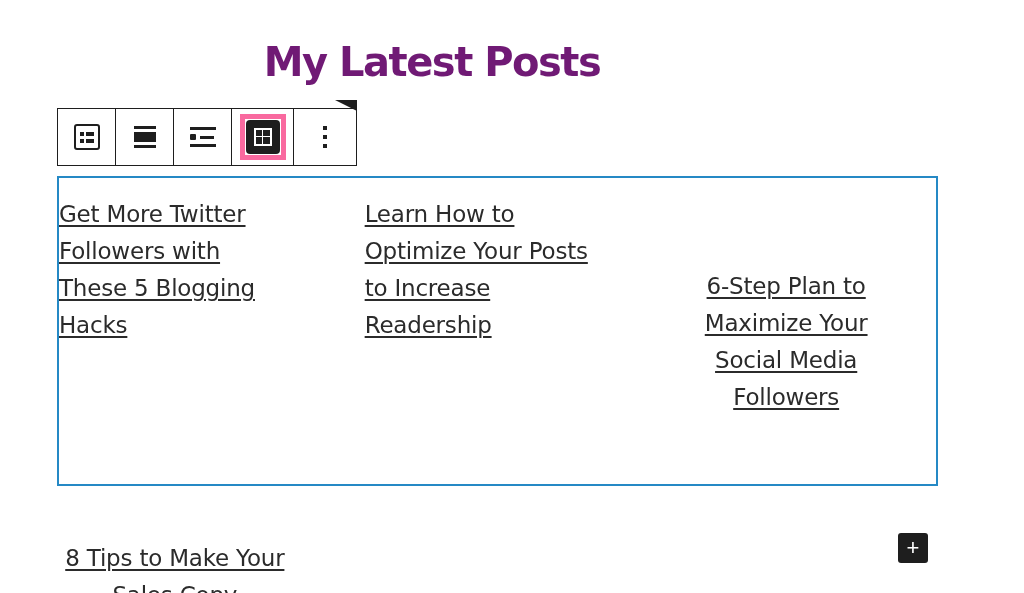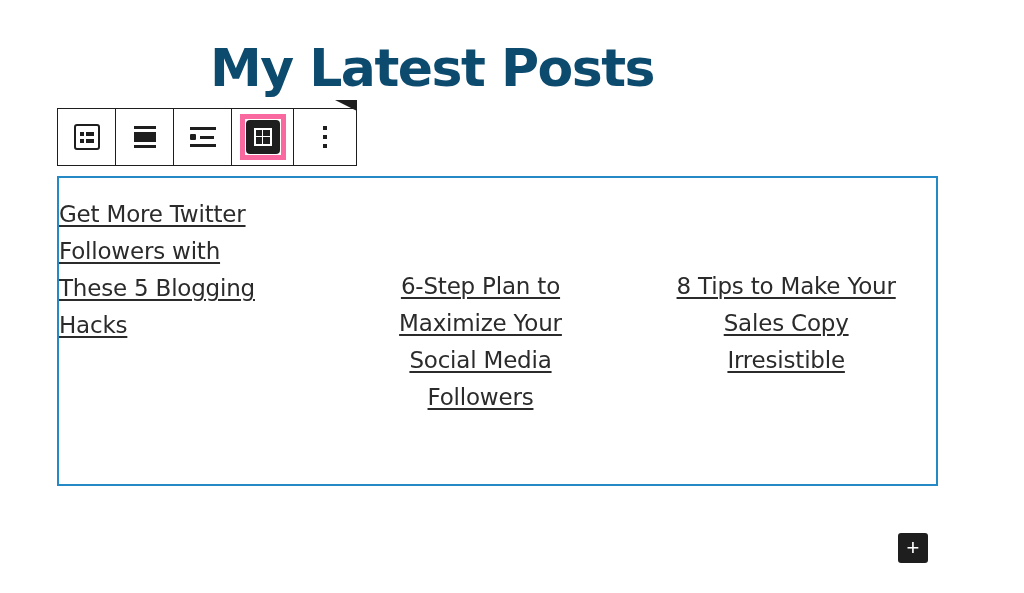--- a/index.html
+++ b/index.html
@@ -18,23 +18,23 @@
 
   
   .page-title {
     position: absolute;
     left: 0;
     top: 40px;
     width: 864px;
     text-align: center;
     font-family: "DejaVu Sans", sans-serif;
     font-weight: 700;
-    font-size: 52px;
+    font-size: 40px;
     letter-spacing: -1.5px;
-    color: #0c4a6e;
+    color: #701a75;
     line-height: 1.1;
     white-space: nowrap;
   }
 
   
   .block-toolbar {
     position: absolute;
     left: 57px;
     top: 108px;
     height: 58px;
@@ -333,20 +333,23 @@
 </div>
 
 <div class="posts-block">
   <div class="posts-grid">
 
     <div class="post-cell">
       <a class="post-link">Get More Twitter Followers with These 5 Blogging Hacks</a>
     </div>
 
 
+    <div class="post-cell">
+      <a class="post-link">Learn How to Optimize Your Posts to Increase Readership</a>
+    </div>
 
     <div class="post-cell second-row">
       <a class="post-link">6-Step Plan to Maximize Your Social Media Followers</a>
     </div>
 
     <div class="post-cell second-row">
       <a class="post-link">8 Tips to Make Your Sales Copy Irresistible</a>
     </div>
 
     <div class="post-cell second-row"></div>

